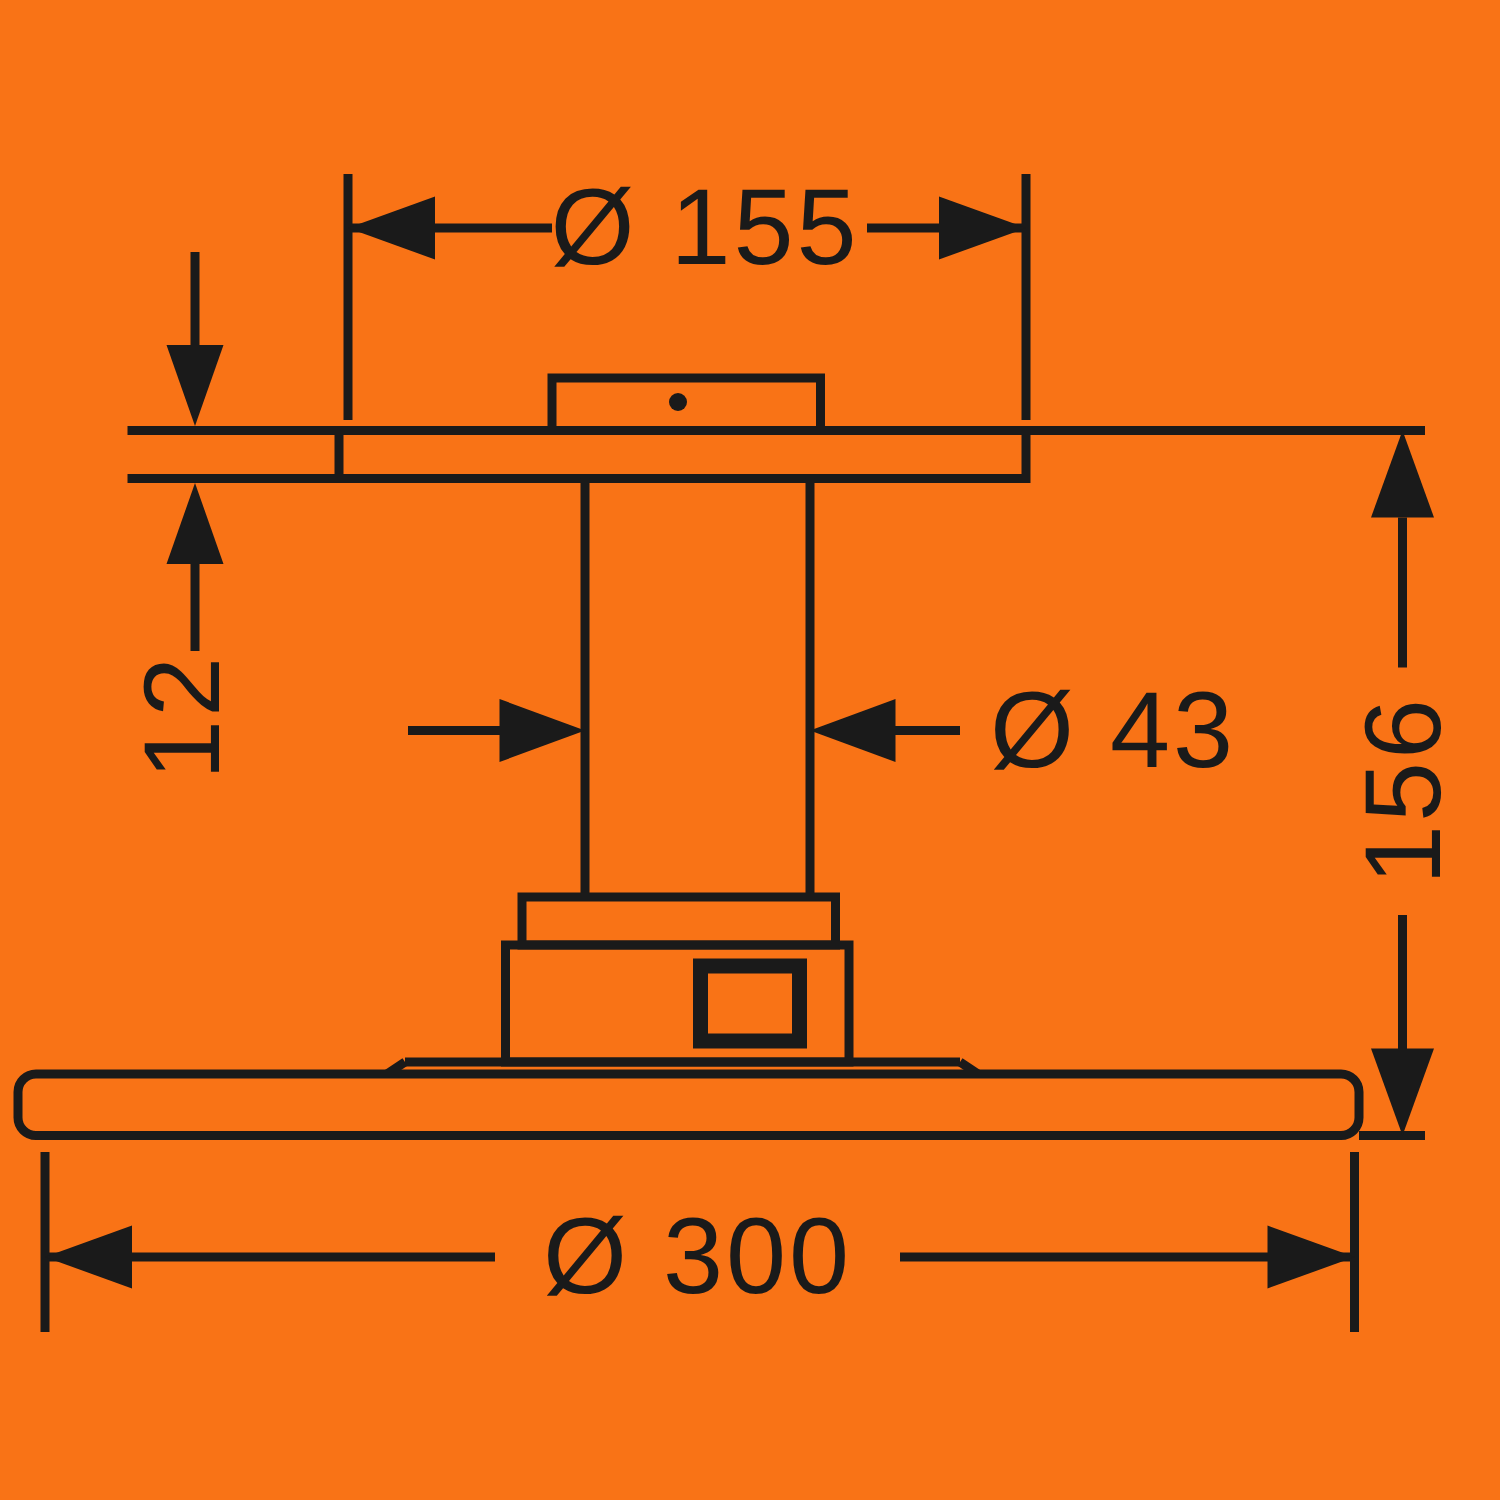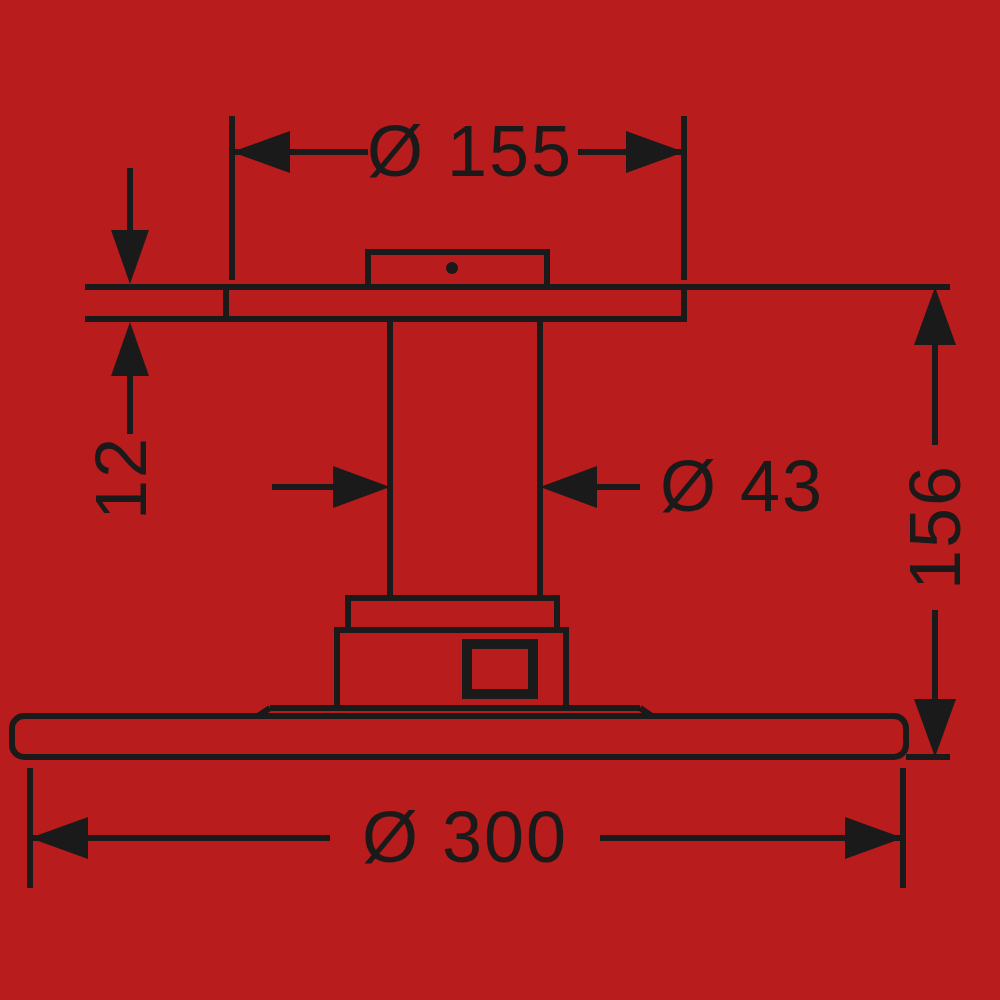--- a/index.html
+++ b/index.html
@@ -7,21 +7,21 @@
     padding: 0;
     background: #ffffff;
     width: 1000px;
     height: 1000px;
     font-family: "Liberation Sans", sans-serif;
   }
   .canvas {
     width: 1000px;
     height: 1000px;
     position: relative;
-    background: #b91c1c;
+    background: #f97316;
   }
   svg { display: block; }
   .obj {
     stroke: #1a1a1a;
     stroke-width: 6;
     fill: none;
     stroke-linecap: butt;
     stroke-linejoin: miter;
   }
   .obj-bold {

